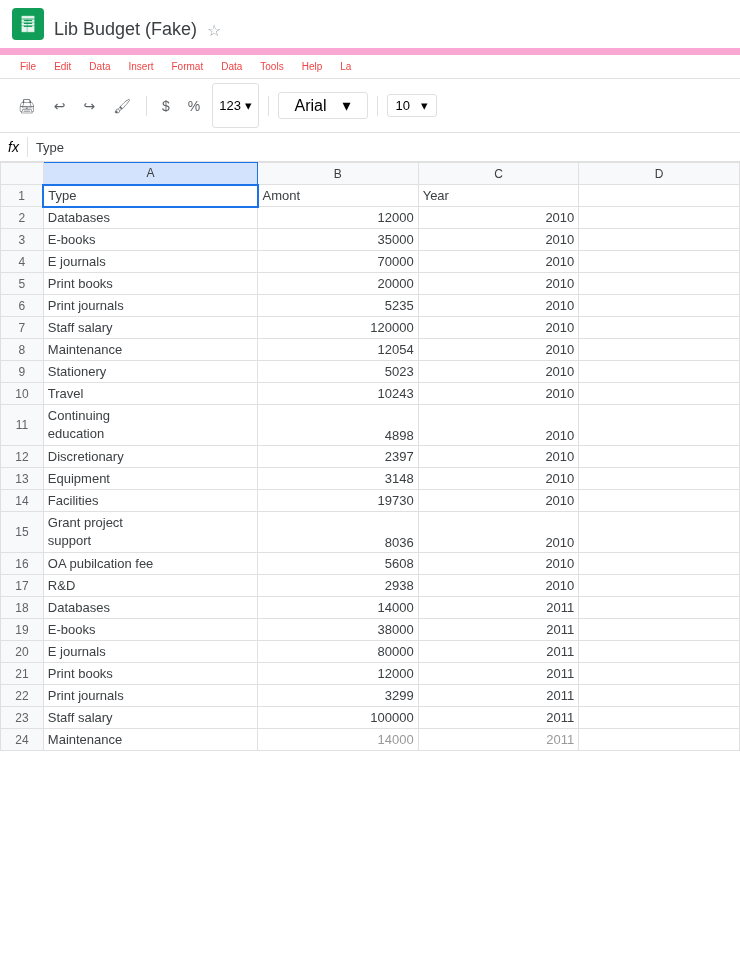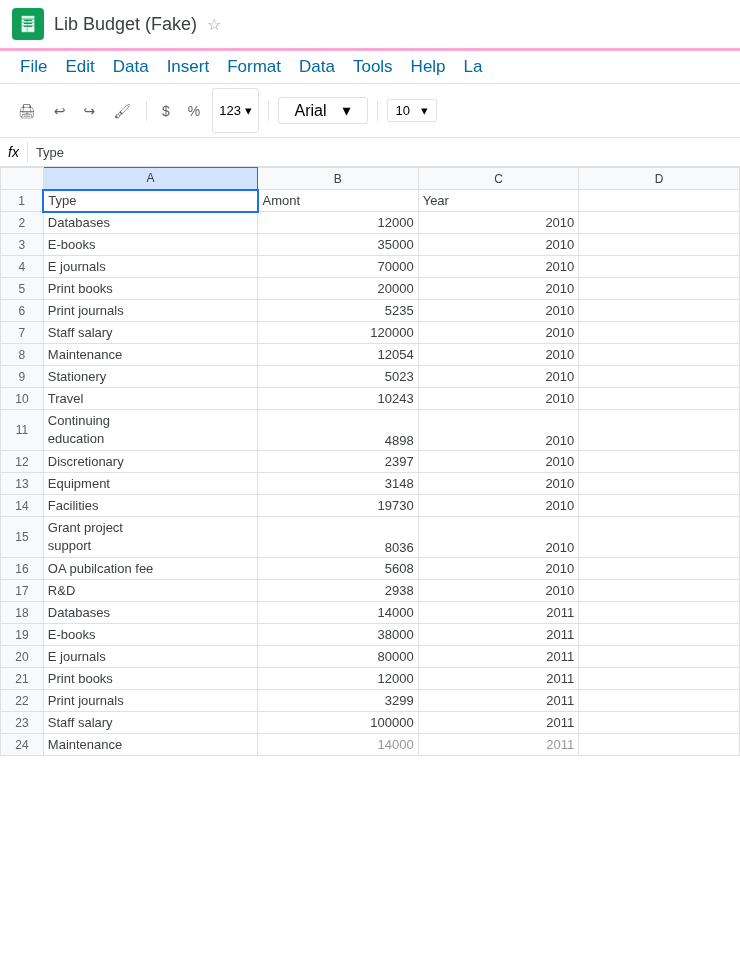--- a/index.html
+++ b/index.html
@@ -1,24 +1,24 @@
 <!DOCTYPE html>
 <html><head>
   <meta charset="utf-8">
   <style>
     * { margin: 0; padding: 0; box-sizing: border-box; }
     body { font-family: Arial, sans-serif; font-size: 13px; background: #fff; width: 740px; overflow-x: hidden; }
 
     
     .title-bar {
       display: flex;
-      align-items: center;
+      align-items: flex-end;
       padding: 8px 12px;
       background: #fff;
-      border-bottom: 3px solid #f9a8d4;
+      border-bottom: 7px solid #f9a8d4;
       gap: 10px;
     }
     .title-bar .sheets-icon {
       width: 32px; height: 32px;
       background: #0f9d58;
       border-radius: 4px;
       display: flex; align-items: center; justify-content: center;
       flex-shrink: 0;
     }
     .sheets-icon svg { width: 20px; height: 20px; }
@@ -37,22 +37,22 @@
     .menu-bar {
       display: flex;
       align-items: center;
       padding: 2px 12px;
       background: #fff;
       border-bottom: 1px solid #e0e0e0;
       gap: 2px;
     }
     .menu-item {
       padding: 4px 8px;
-      font-size: 17px;
-      color: #0369a1;
+      font-size: 10px;
+      color: #ef4444;
       cursor: pointer;
       border-radius: 3px;
     }
 
     
     .toolbar {
       display: flex;
       align-items: center;
       padding: 4px 12px;
       background: #fff;

